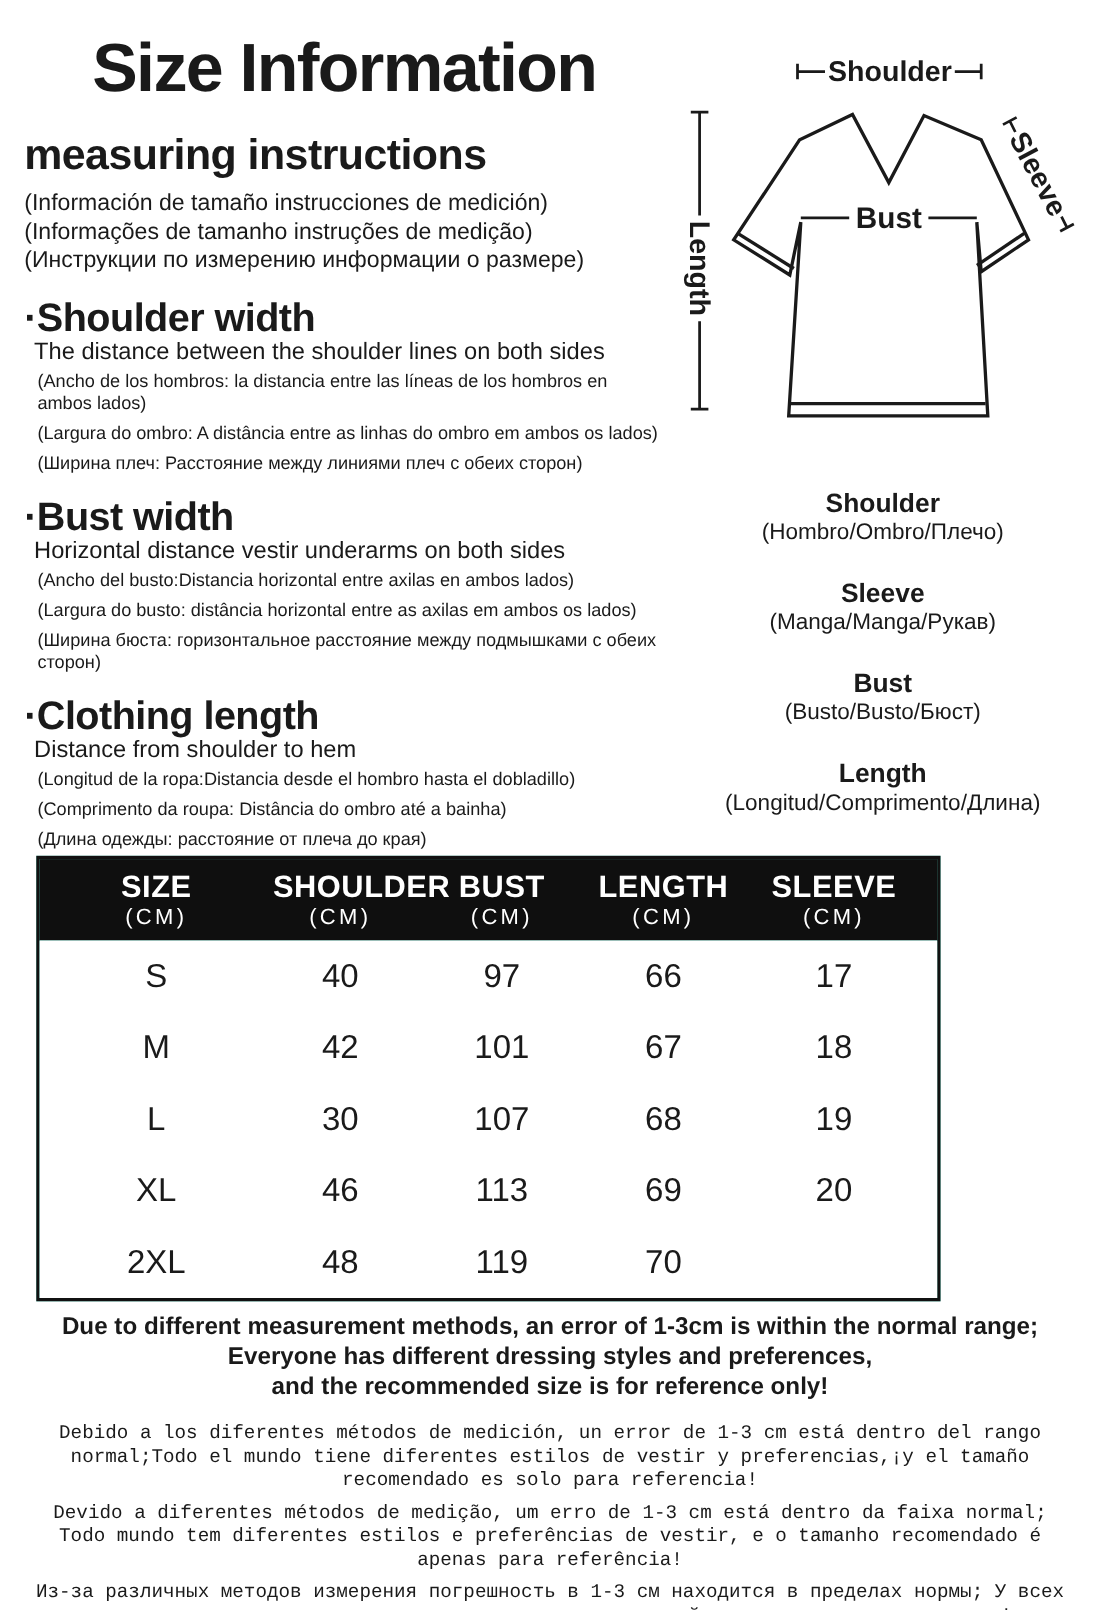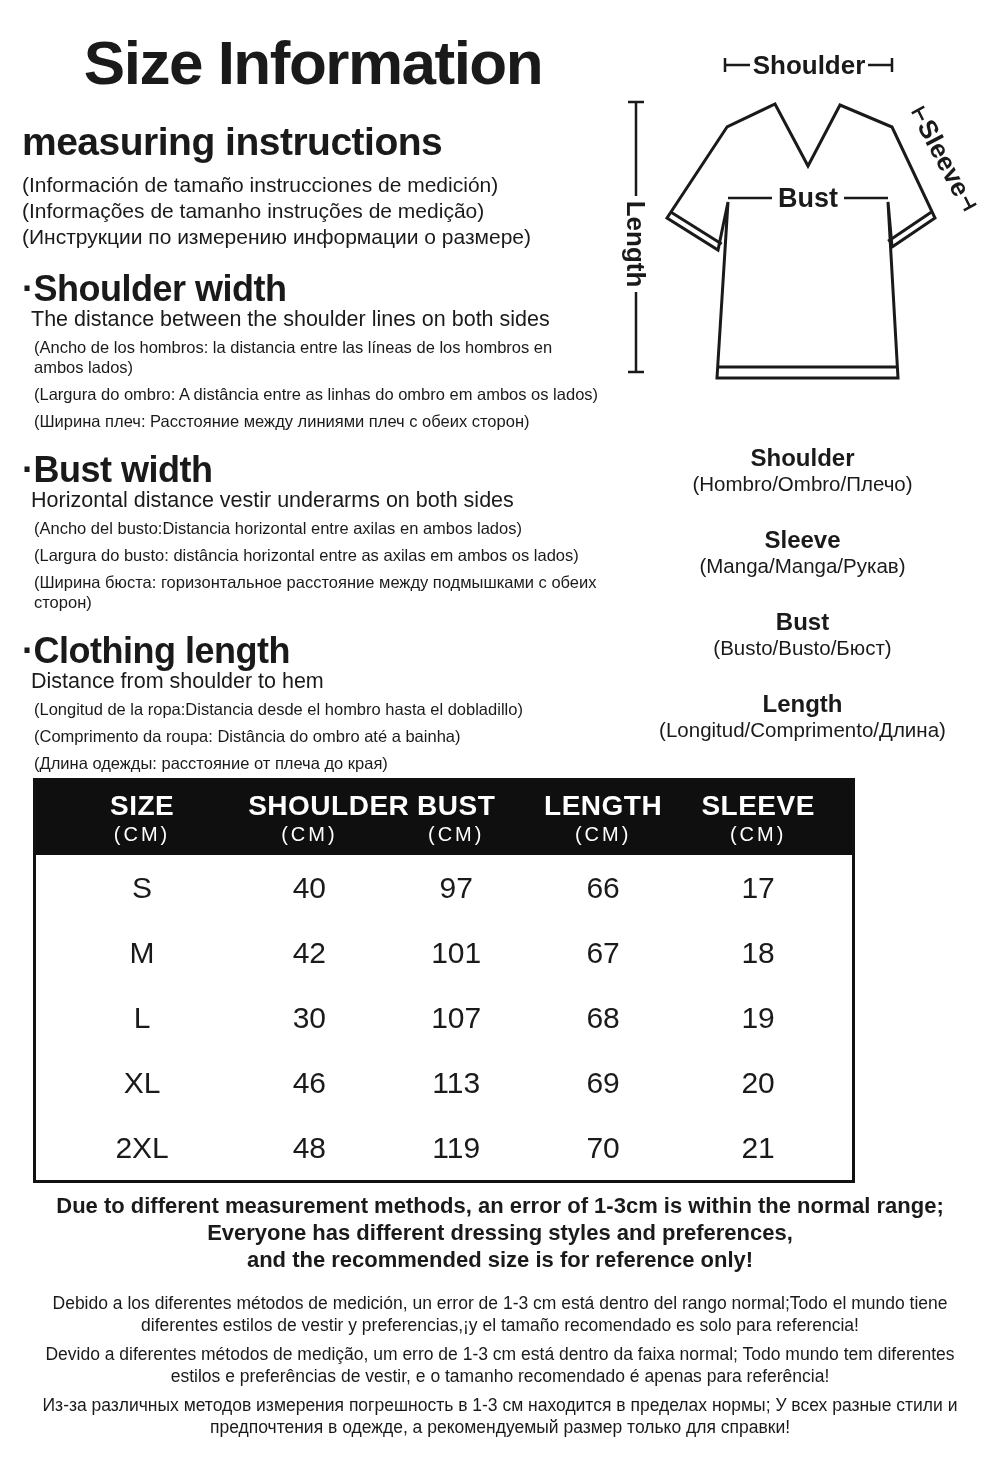--- a/index.html
+++ b/index.html
@@ -37,21 +37,21 @@
   .table-header{background:#0f0f0f;color:#fff;display:grid;grid-template-columns:26% 15% 21% 15% 23%;height:74px;align-items:center;}
   .th{text-align:center;}
   .col-label{font-size:28px;font-weight:700;letter-spacing:0.5px;line-height:32px;}
   .col-unit{font-size:20px;font-weight:400;letter-spacing:3px;line-height:25px;}
   .table-body{background:#fff;}
   .tr{display:grid;grid-template-columns:26% 15% 21% 15% 23%;height:65px;align-items:center;}
   .td{text-align:center;font-size:30px;font-weight:500;}
   
   .footer{position:absolute;left:0;top:1192px;width:1000px;text-align:center;}
   .note-en div{font-size:22px;font-weight:800;line-height:27px;}
-  .note{font-size:17.5px;line-height:21.5px;margin:8px auto 0 auto;max-width:945px;}
+  .note{font-size:17.5px;line-height:21.5px;margin:8px auto 0 auto;max-width:945px;font-family:Liberation Mono, monospace;}
   .note.first{margin-top:20px;}
 </style>
 </head>
 <body>
 
 <div class="left-col">
   <div class="main-title">Size Information</div>
   <div class="main-subtitle">measuring instructions</div>
   <div class="title-trans">
     <div>(Información de tamaño instrucciones de medición)</div>
@@ -184,21 +184,20 @@
       <div class="td">46</div>
       <div class="td">113</div>
       <div class="td">69</div>
       <div class="td">20</div>
     </div>
     <div class="tr">
       <div class="td">2XL</div>
       <div class="td">48</div>
       <div class="td">119</div>
       <div class="td">70</div>
-      <div class="td">21</div>
     </div>
   </div>
 </div>
 
 <div class="footer">
   <div class="note-en">
     <div>Due to different measurement methods, an error of 1-3cm is within the normal range;</div>
     <div>Everyone has different dressing styles and preferences,</div>
     <div>and the recommended size is for reference only!</div>
   </div>

